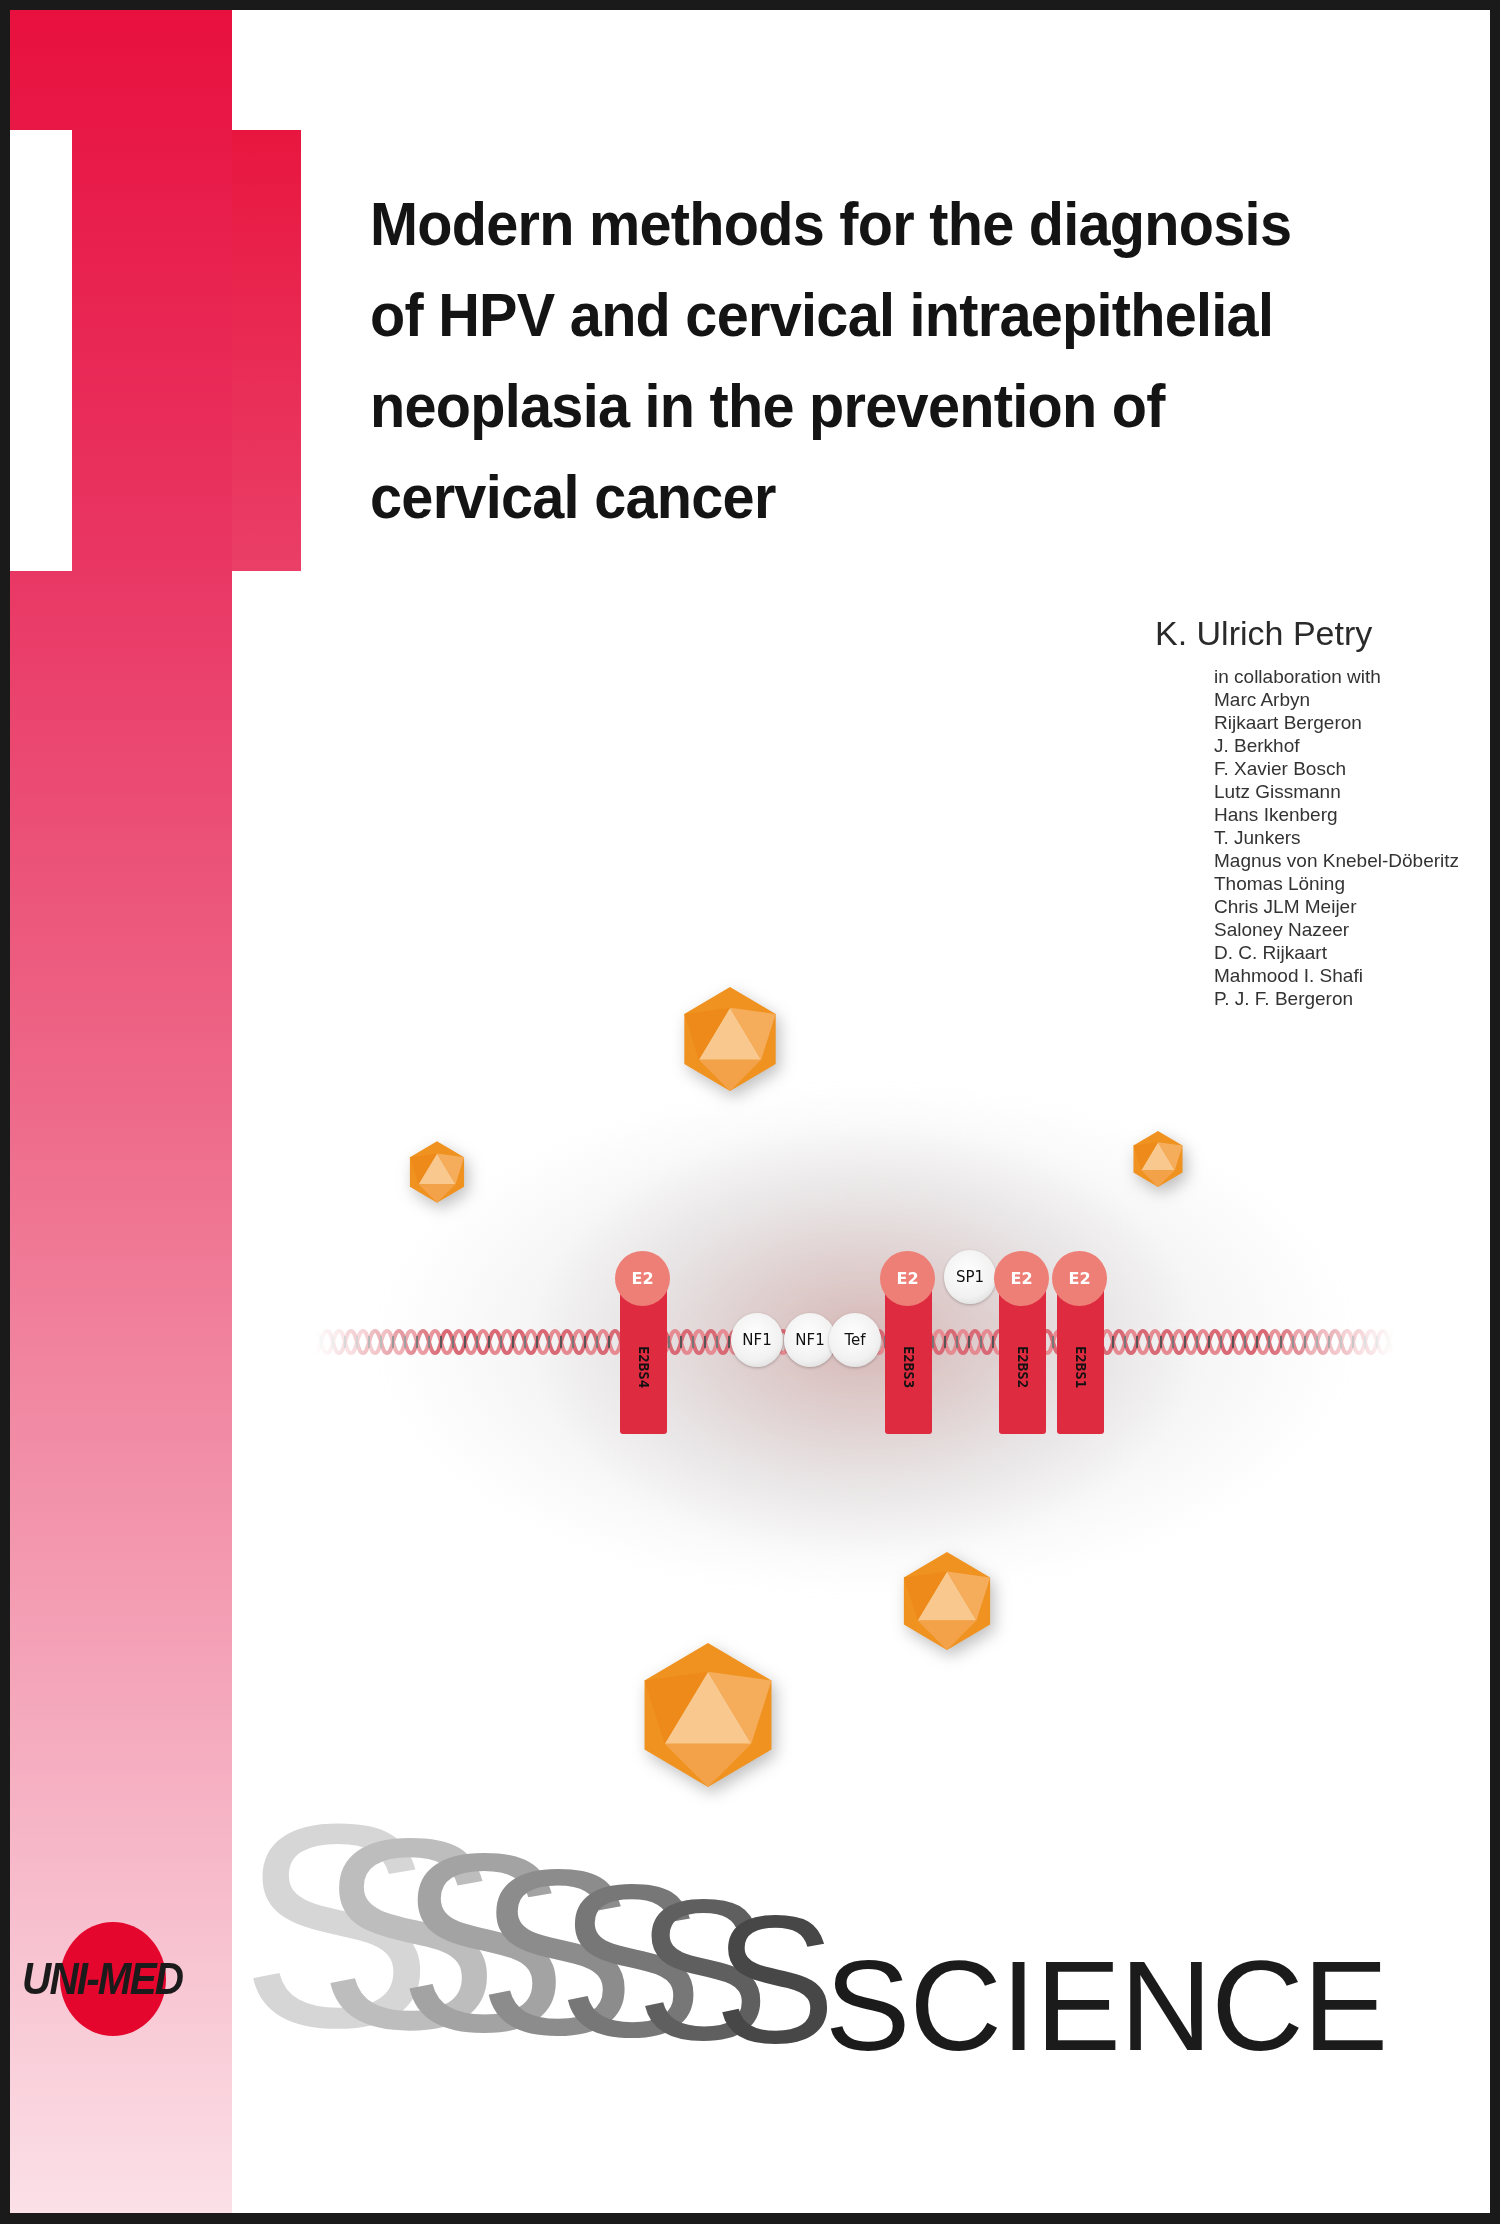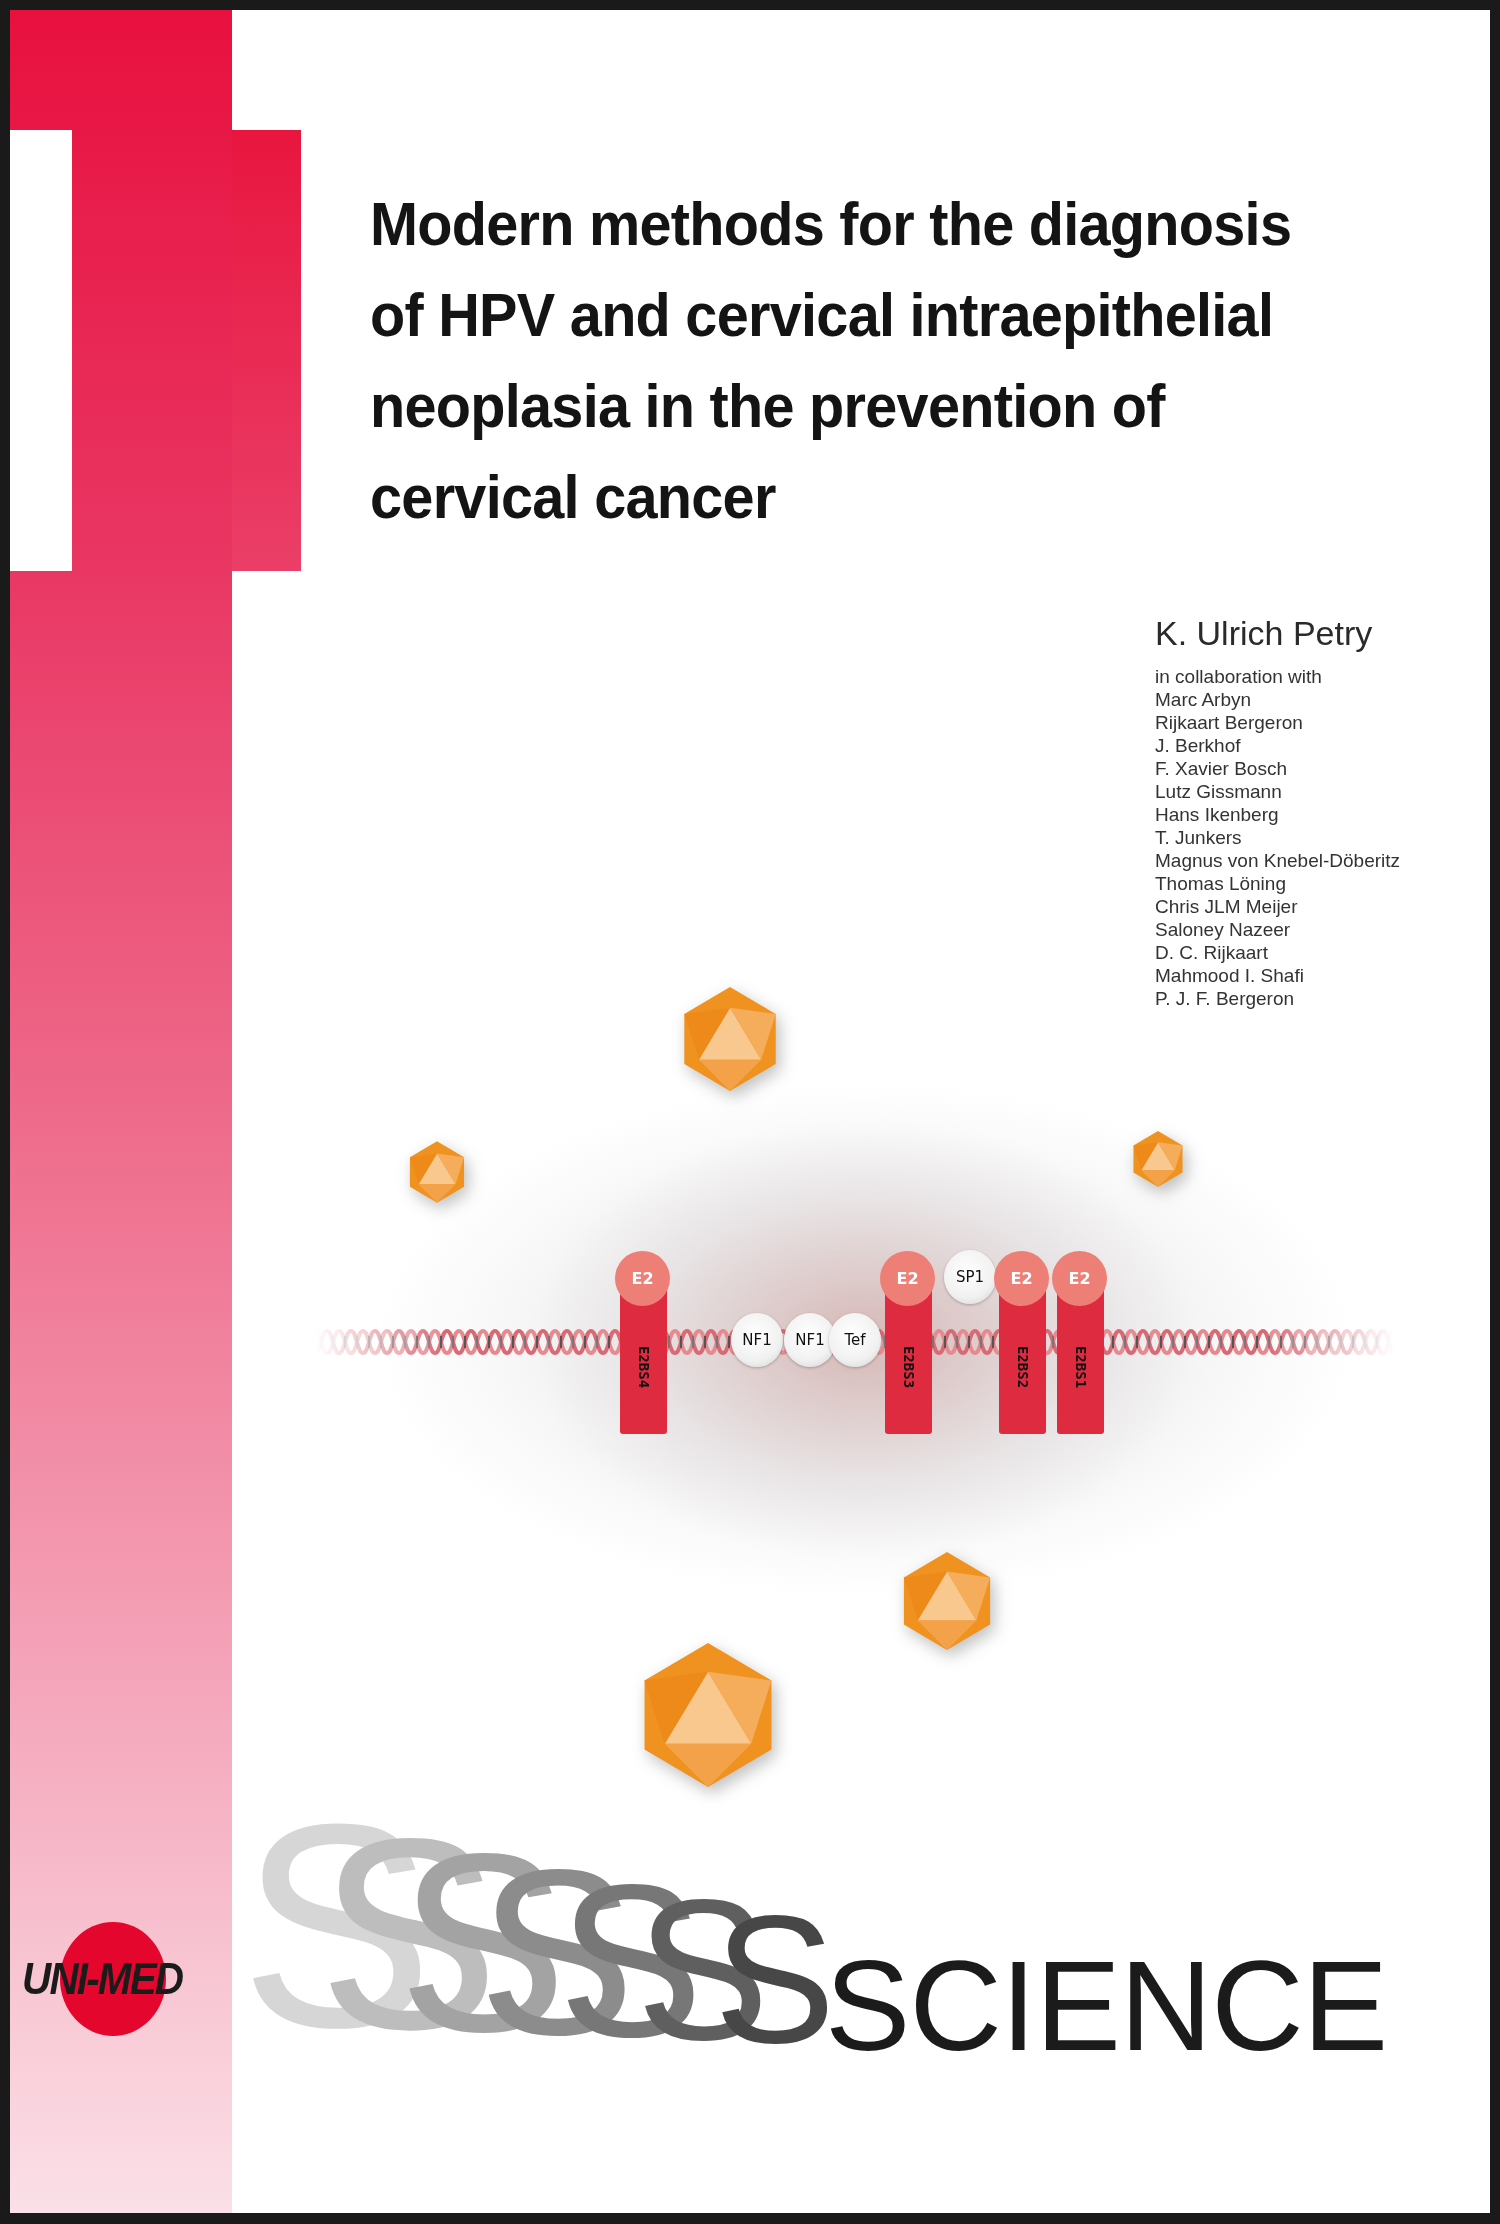--- a/index.html
+++ b/index.html
@@ -8,21 +8,21 @@
   
   .strip { position:absolute; left:0; top:0; width:222px; height:2203px;
     background:linear-gradient(180deg,#e8103e 0%, #e93663 25%, #ee6a8a 50%, #f4a3b8 75%, #fbe0e7 100%); }
   .whitebox { position:absolute; left:0; top:120px; width:62px; height:441px; background:#ffffff; }
   .wideblock { position:absolute; left:222px; top:120px; width:69px; height:441px;
     background:linear-gradient(180deg,#e8163f 0%, #ea3f68 100%); }
   .title { position:absolute; left:360px; top:168px; width:1110px; margin:0;
     font-family:"Liberation Sans", sans-serif; font-weight:700; font-size:62px; line-height:91px;
     color:#141414; letter-spacing:-0.8px; transform:scaleX(0.93); transform-origin:left top; }
   .author-main { position:absolute; left:1145px; top:604px; font-size:34px; color:#2a2a2a; }
-  .collab { position:absolute; left:1145px; top:655px; font-size:19px; line-height:23px; color:#333; }
+  .collab { position:absolute; left:1204px; top:655px; font-size:19px; line-height:23px; color:#333; }
   .collab div { white-space:nowrap; }
   .cloud { position:absolute; left:300px; top:1010px; width:1110px; height:640px;
     background:
       radial-gradient(ellipse 40% 45% at 50% 50%, rgba(205,150,145,0.55), rgba(220,210,210,0.4) 50%, rgba(255,255,255,0) 75%),
       radial-gradient(ellipse 55% 50% at 50% 50%, rgba(200,200,205,0.55), rgba(255,255,255,0) 80%);
     filter:blur(6px); }
   .dna { position:absolute; left:305px; top:1317px; width:1080px; height:30px; }
   .bar { position:absolute; width:47px; top:1262px; height:162px; background:#de2b40; border-radius:3px; }
   .bar .cap { position:absolute; left:-5px; top:-21px; width:55px; height:55px; border-radius:50%; background:#ee7f76;
     color:#fff; font-weight:700; font-size:16px; display:flex; align-items:center; justify-content:center; font-family:"DejaVu Sans", sans-serif; }

